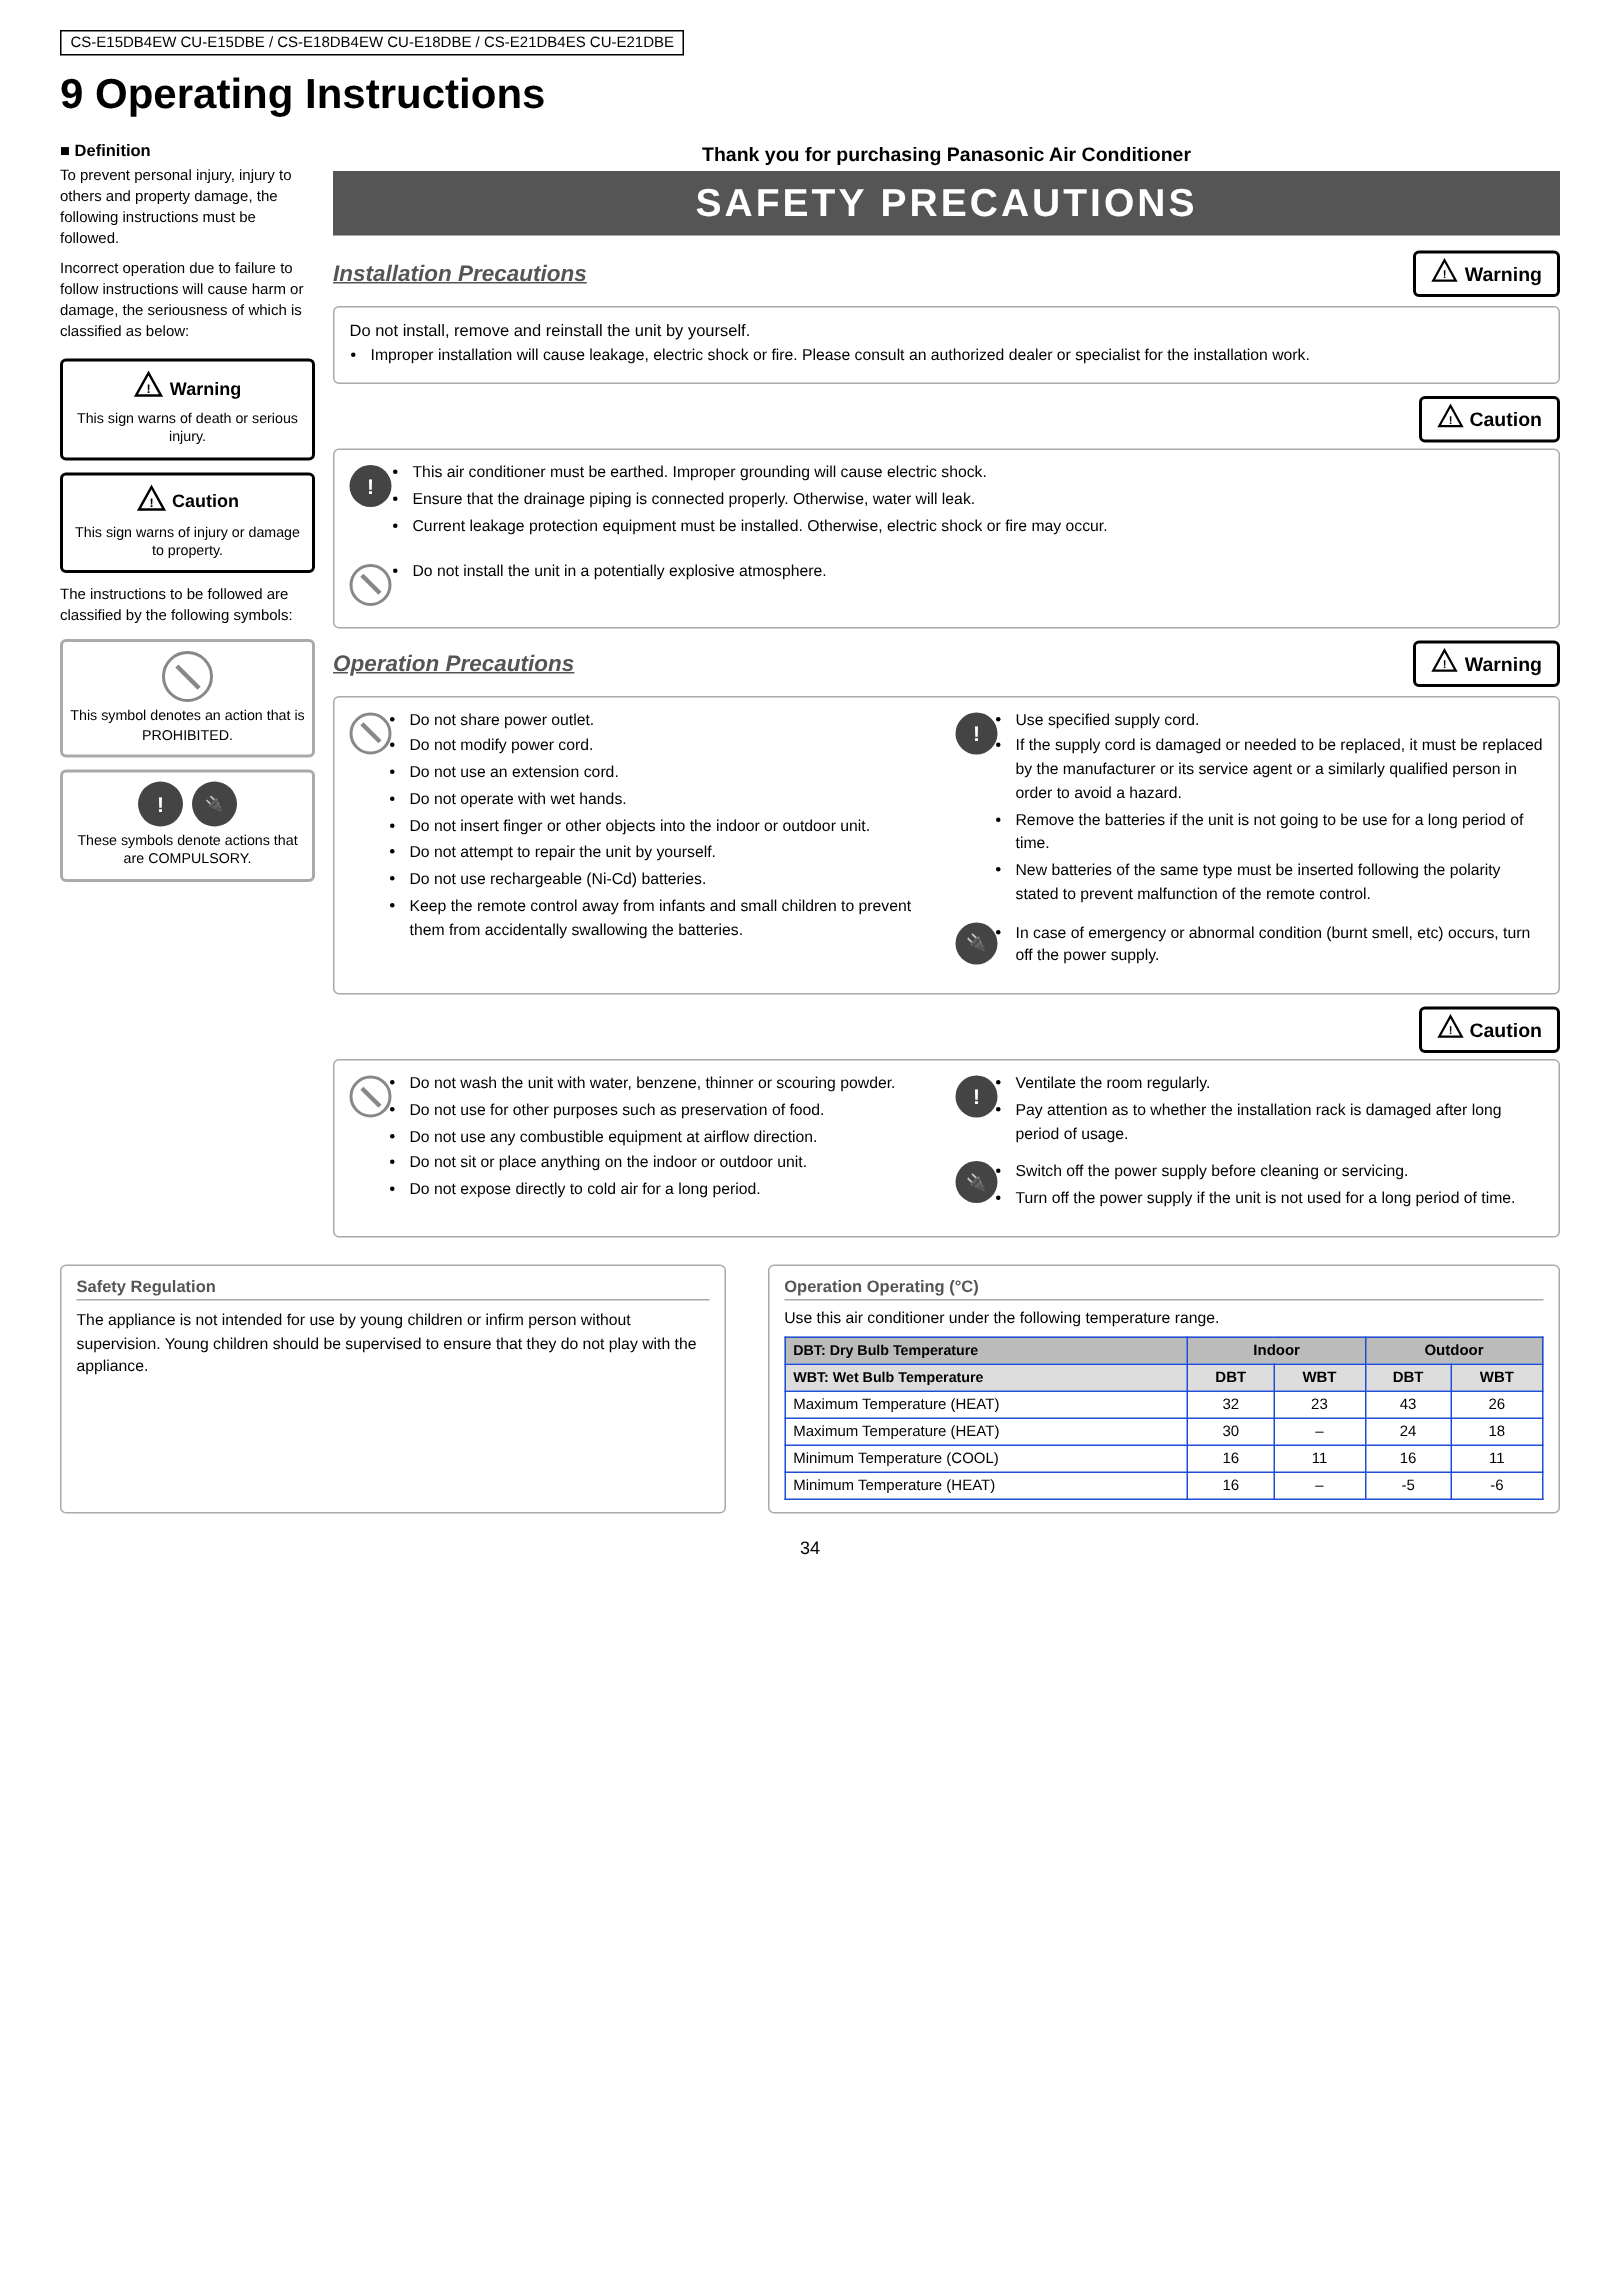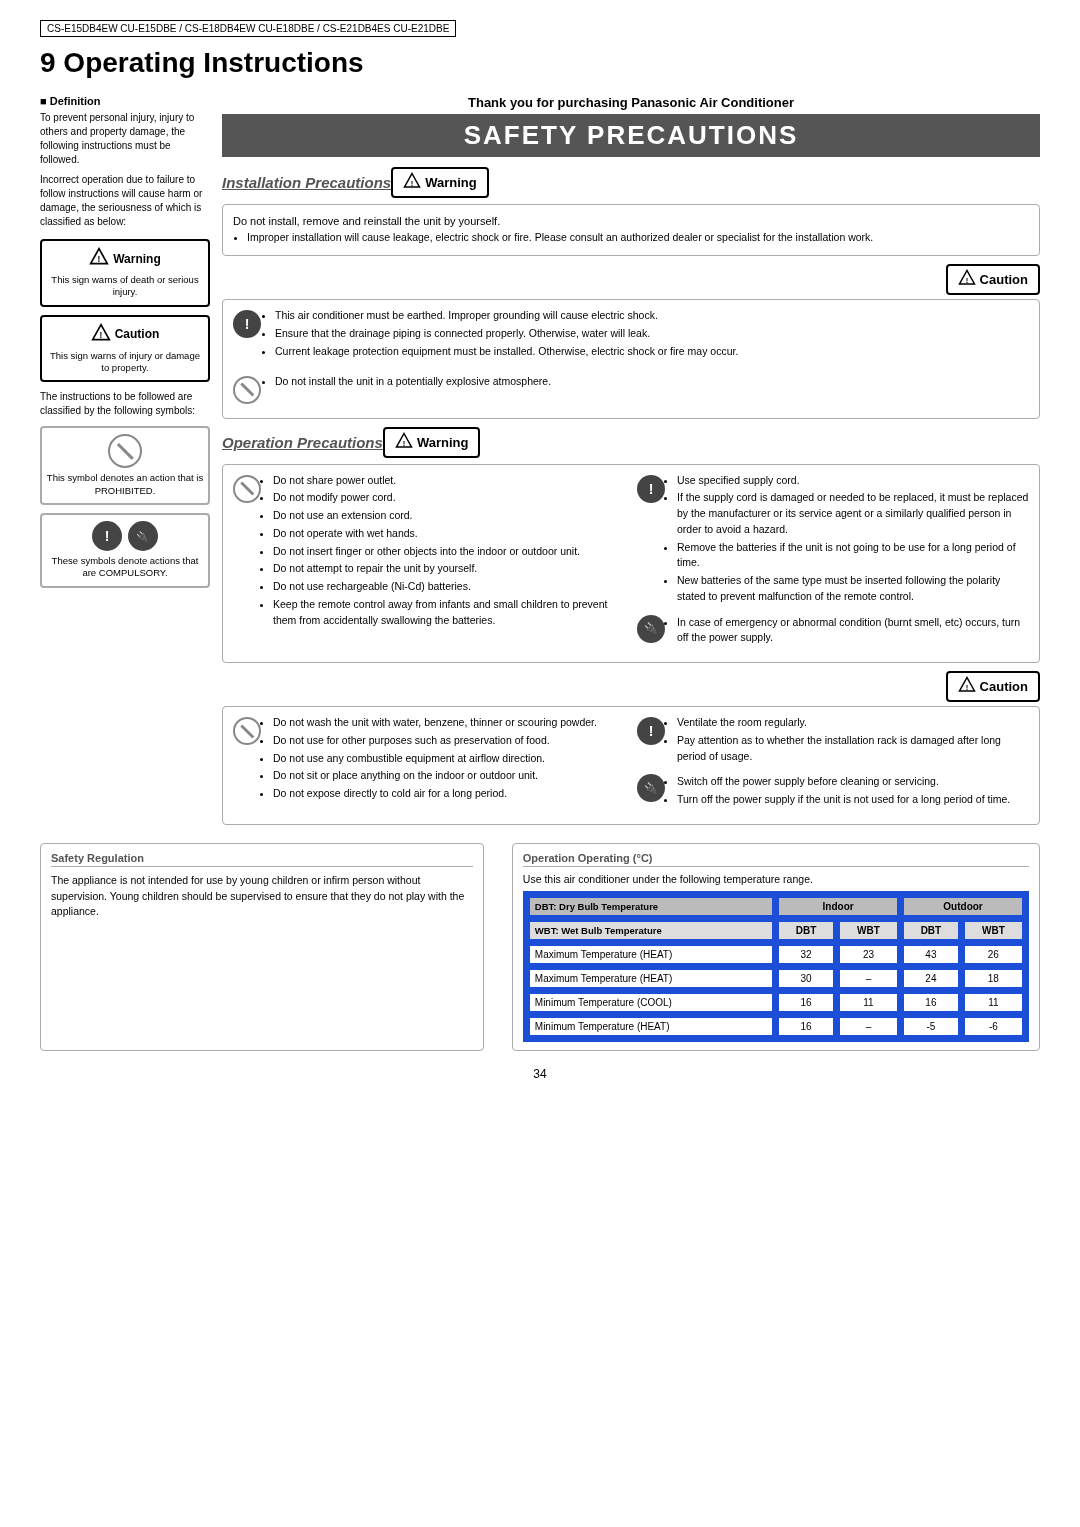--- a/index.html
+++ b/index.html
@@ -120,22 +120,23 @@
       font-weight: bold;
       padding: 6px 10px;
       margin-bottom: 10px;
       letter-spacing: 2px;
     }
 
     
     .section-header {
       display: flex;
       align-items: center;
-      justify-content: flex-start;
+      justify-content: space-between;
       margin-bottom: 6px;
+      gap: 46px;
     }
     .section-title {
       font-size: 15px;
       font-weight: bold;
       font-style: italic;
       color: #555;
       text-decoration: underline;
     }
     .warning-badge {
       display: flex;
@@ -293,21 +294,21 @@
       border-bottom: 1px solid #aaa;
       margin-bottom: 6px;
       padding-bottom: 2px;
     }
     .condition-table {
       width: 100%;
       border-collapse: collapse;
       font-size: 10px;
     }
     .condition-table th, .condition-table td {
-      border: 7px solid #1d4ed8;
+      border: 1px solid #1d4ed8;
       padding: 3px 5px;
       text-align: center;
     }
     .condition-table th {
       background: #ddd;
       font-weight: bold;
     }
     .condition-table .row-label {
       text-align: left;
       font-size: 10px;

